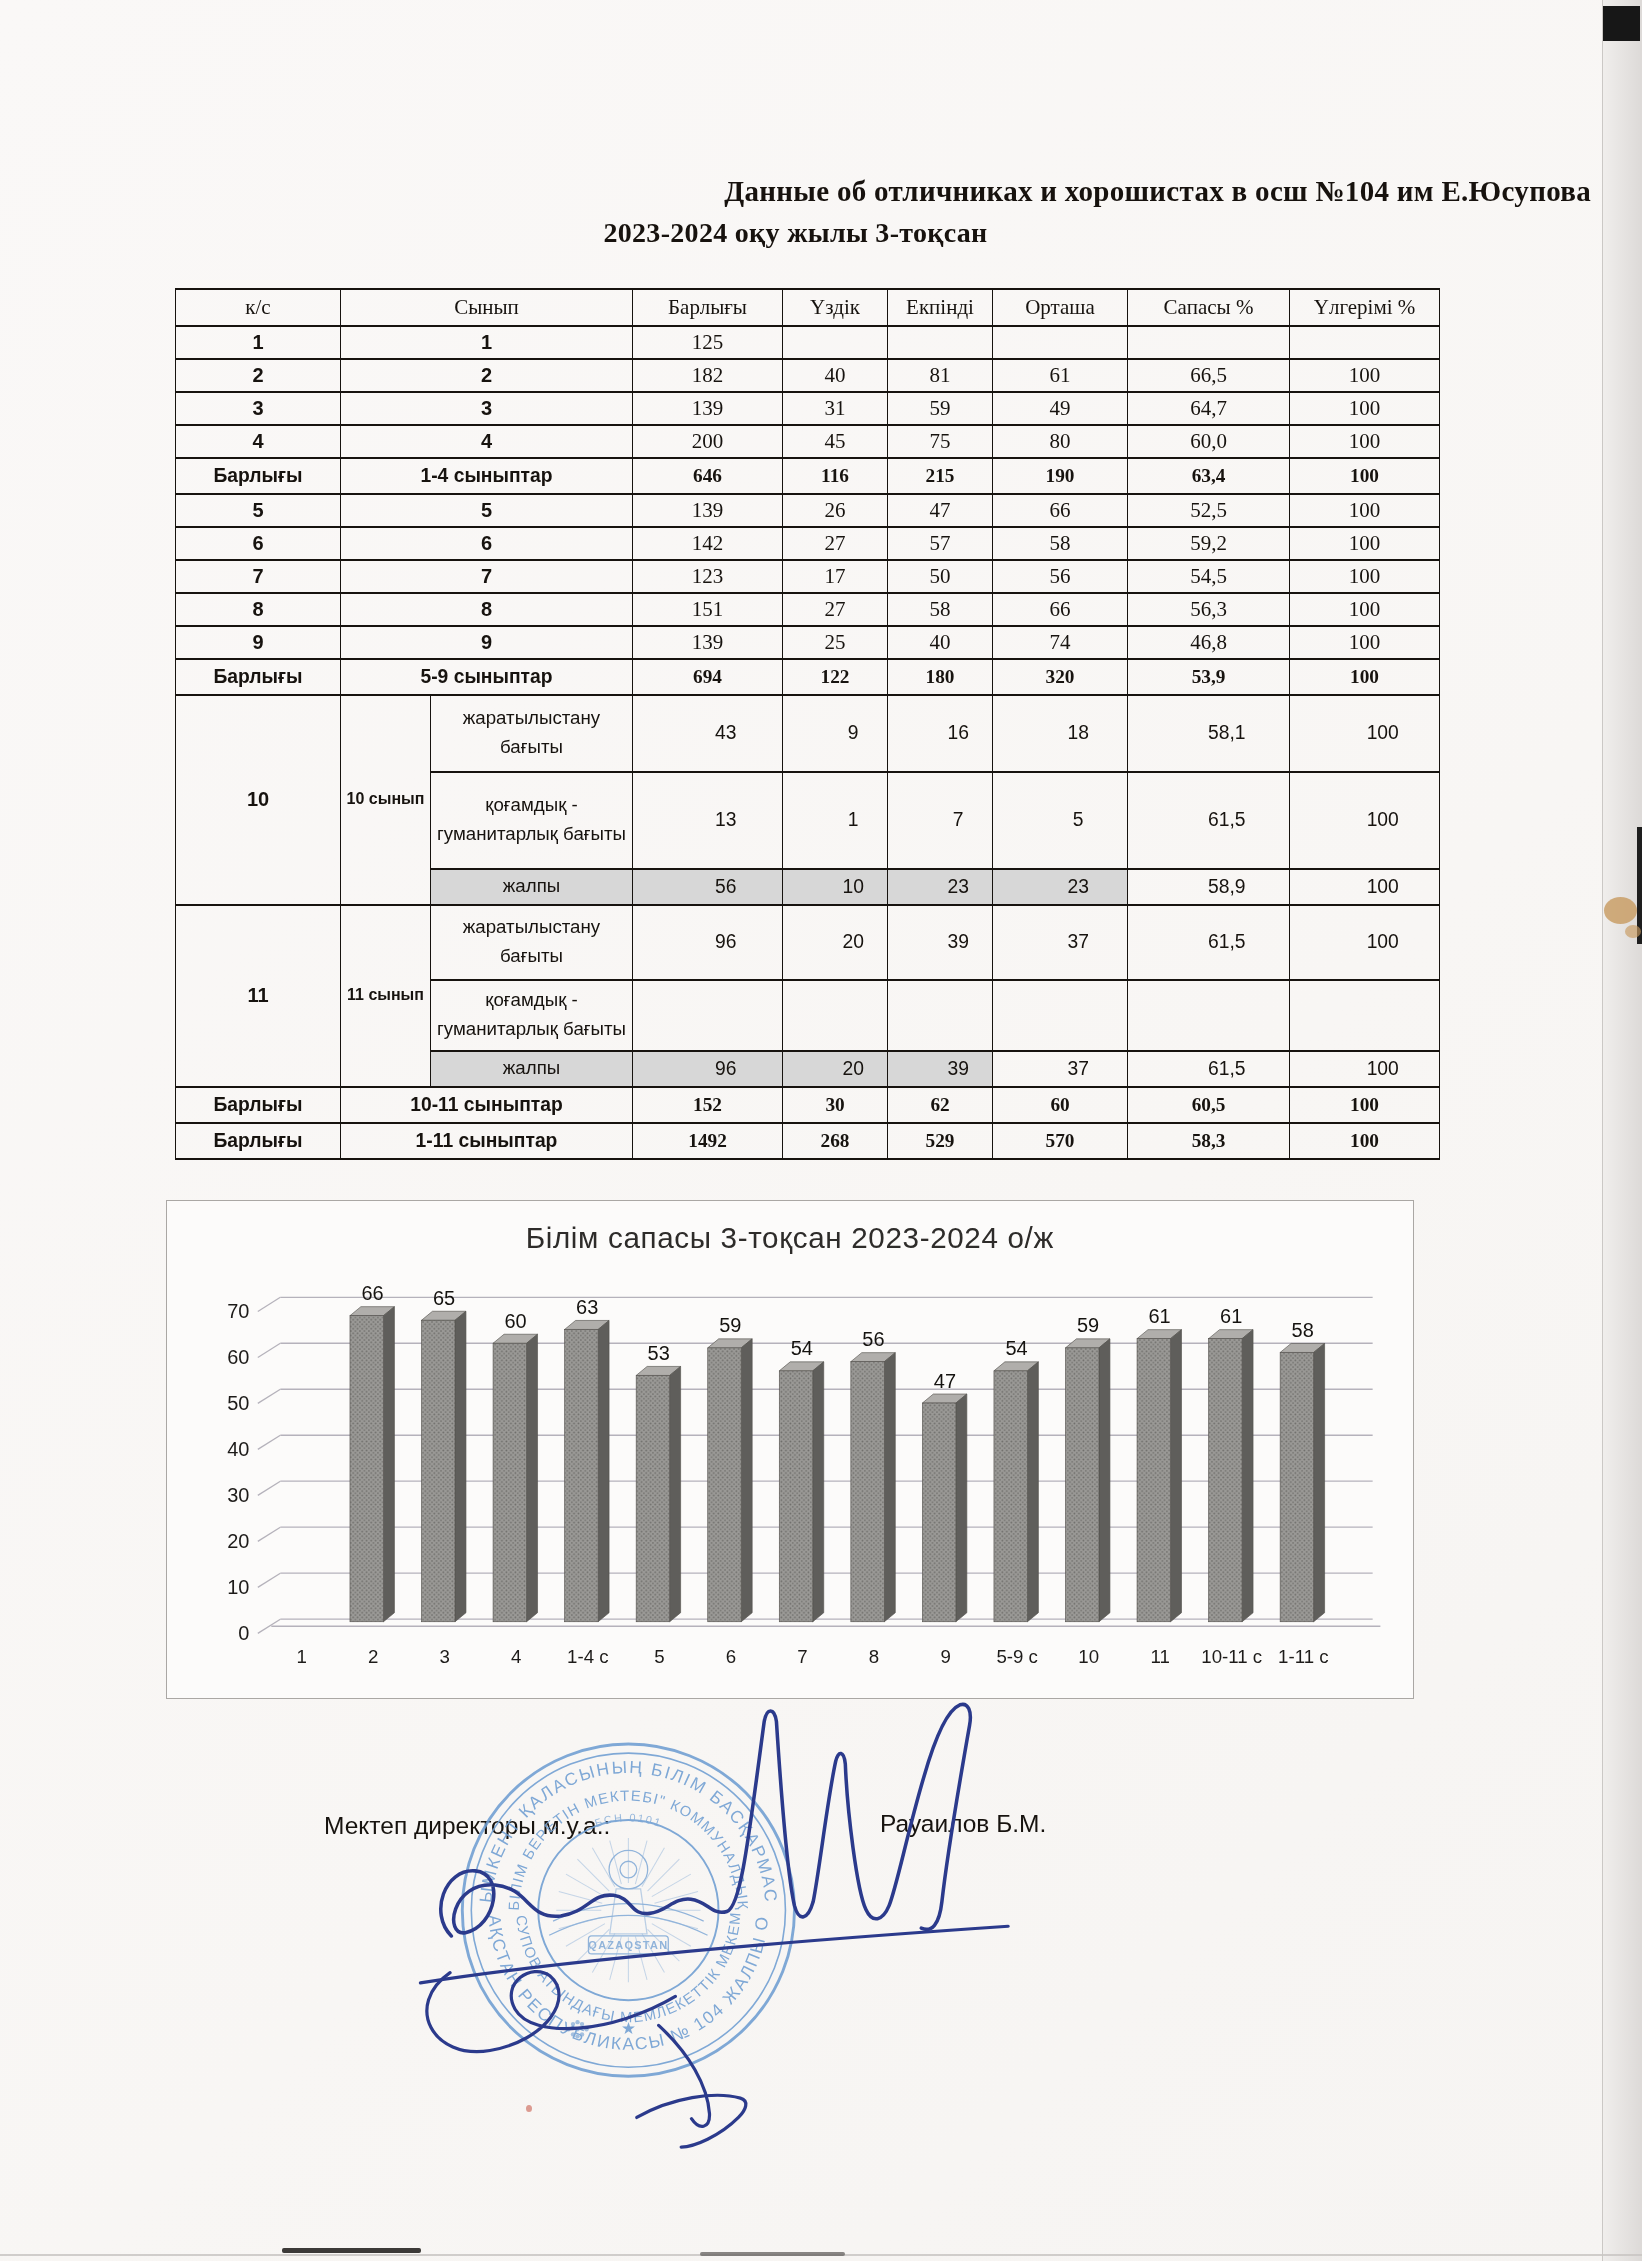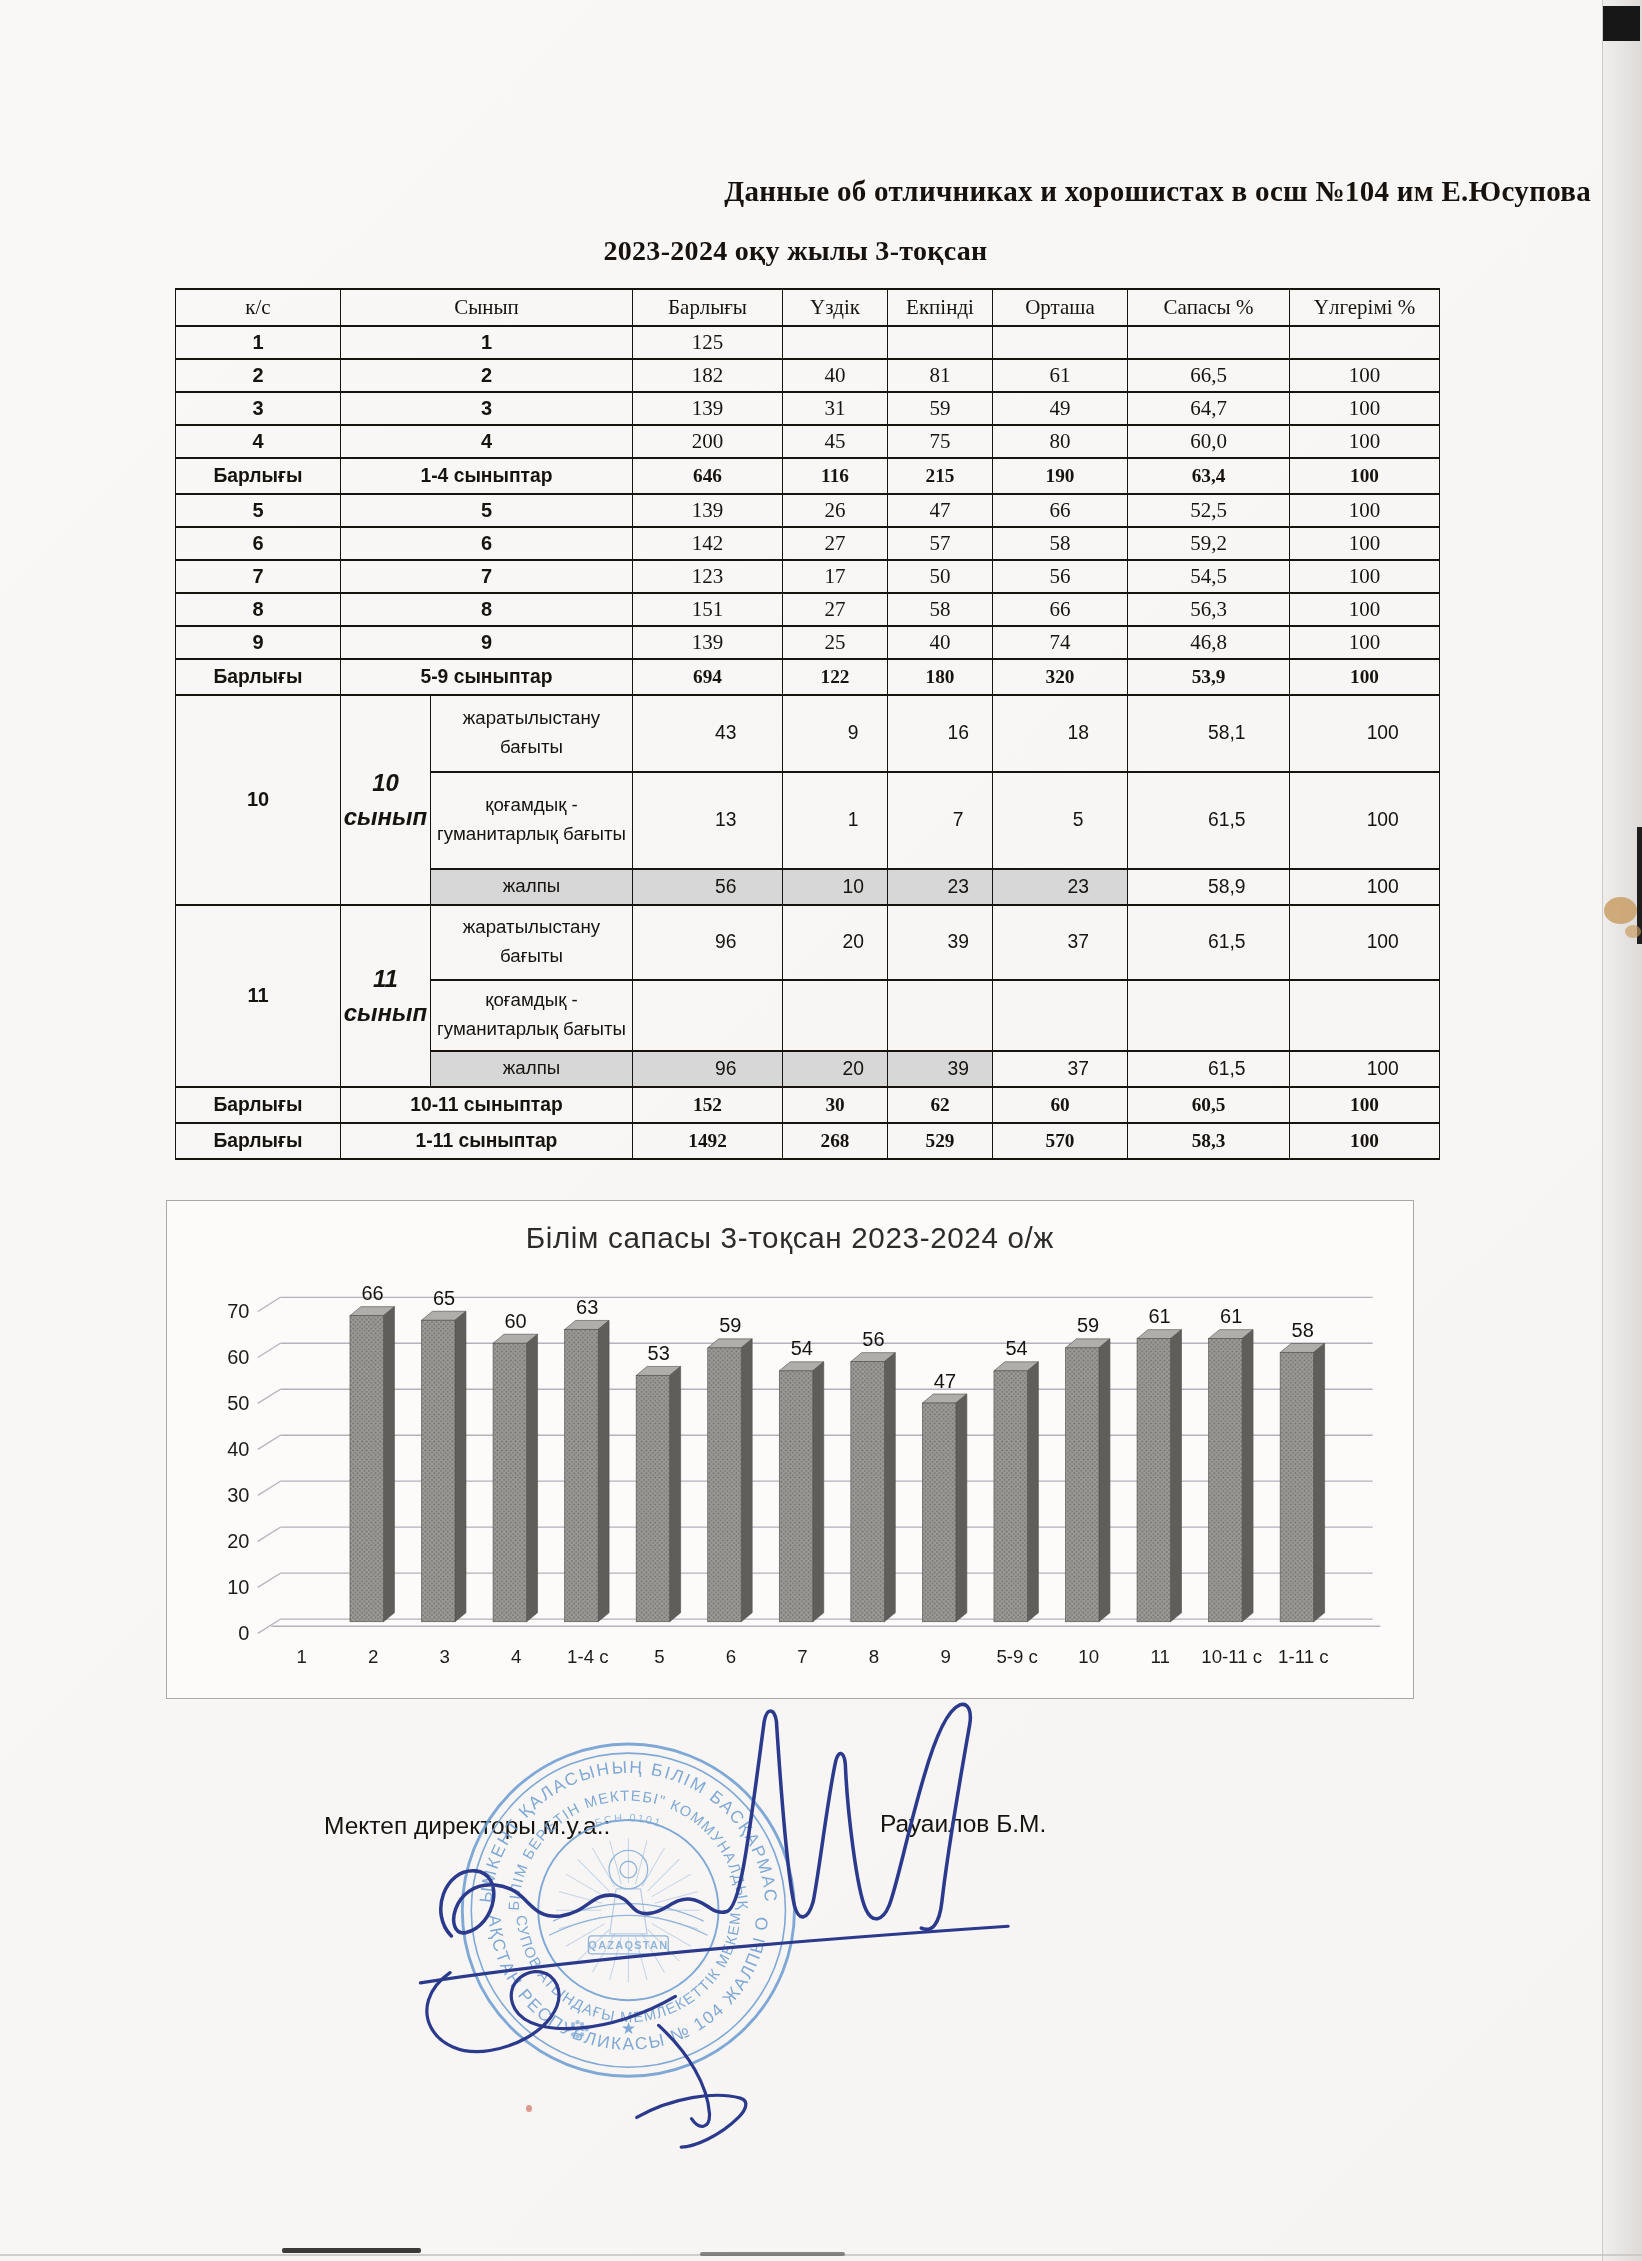--- a/index.html
+++ b/index.html
@@ -5,39 +5,39 @@
   html,body{margin:0;padding:0;background:#e9e7e5;}
   .page{
     position:relative; width:1643px; height:2261px; overflow:hidden;
     background:linear-gradient(135deg,#faf8f7 0%,#f8f6f4 60%,#f6f4f2 100%);
     font-family:"Liberation Sans",sans-serif; color:#1a1713;
   }
   
   .doc-title{position:absolute;left:0;top:175px;width:1591px;text-align:center;
     font-family:"Liberation Serif",serif;font-weight:bold;color:#17120e;}
   .doc-title .l1{font-size:29px;letter-spacing:0.3px;text-align:right;}
-  .doc-title .l2{font-size:28px;margin-top:27px;letter-spacing:0.3px;}
+  .doc-title .l2{font-size:28px;margin-top:9px;letter-spacing:0.3px;}
   
   table.data-table{
     position:absolute;left:175px;top:288px;width:1265px;
     border-collapse:collapse;table-layout:fixed;
     font-size:20px;color:#17130f;
   }
   .data-table th,.data-table td{
     border-left:1.9px solid #17130f;border-right:1.9px solid #17130f;
     border-top:2.6px solid #17130f;border-bottom:2.6px solid #17130f;
     text-align:center;vertical-align:middle;padding:1.3px 2.6px;
     overflow:hidden;
   }
   .data-table th{font-family:"Liberation Serif",serif;font-weight:normal;font-size:21px;height:32px;}
   .data-table td.num{font-family:"Liberation Serif",serif;font-size:21px;}
   .data-table td.kc{font-weight:bold;font-size:20px;}
   .data-table tr.total td{font-weight:bold;font-size:19.3px;}
   .data-table td.dir{font-size:18.7px;line-height:1.55;}
-  .data-table td.grp{font-weight:bold;font-size:24px;line-height:1.4;font-style:italic;}
+  .data-table td.grp{font-weight:bold;font-size:16px;line-height:1.4;}
   .data-table td.shaded{background:#d7d7d7;margin-left:44px;}
   .data-table td.sub-num{font-size:19.3px;padding-left:39px;}
   
   .chart-box{
     position:absolute;left:166px;top:1200px;width:1246px;height:497px;
     background:#fcfbfa;border:1.3px solid #aaa7a4;
   }
   .chart-box svg{display:block;}
   .chart-box text{font-family:"Liberation Sans",sans-serif;}
   

